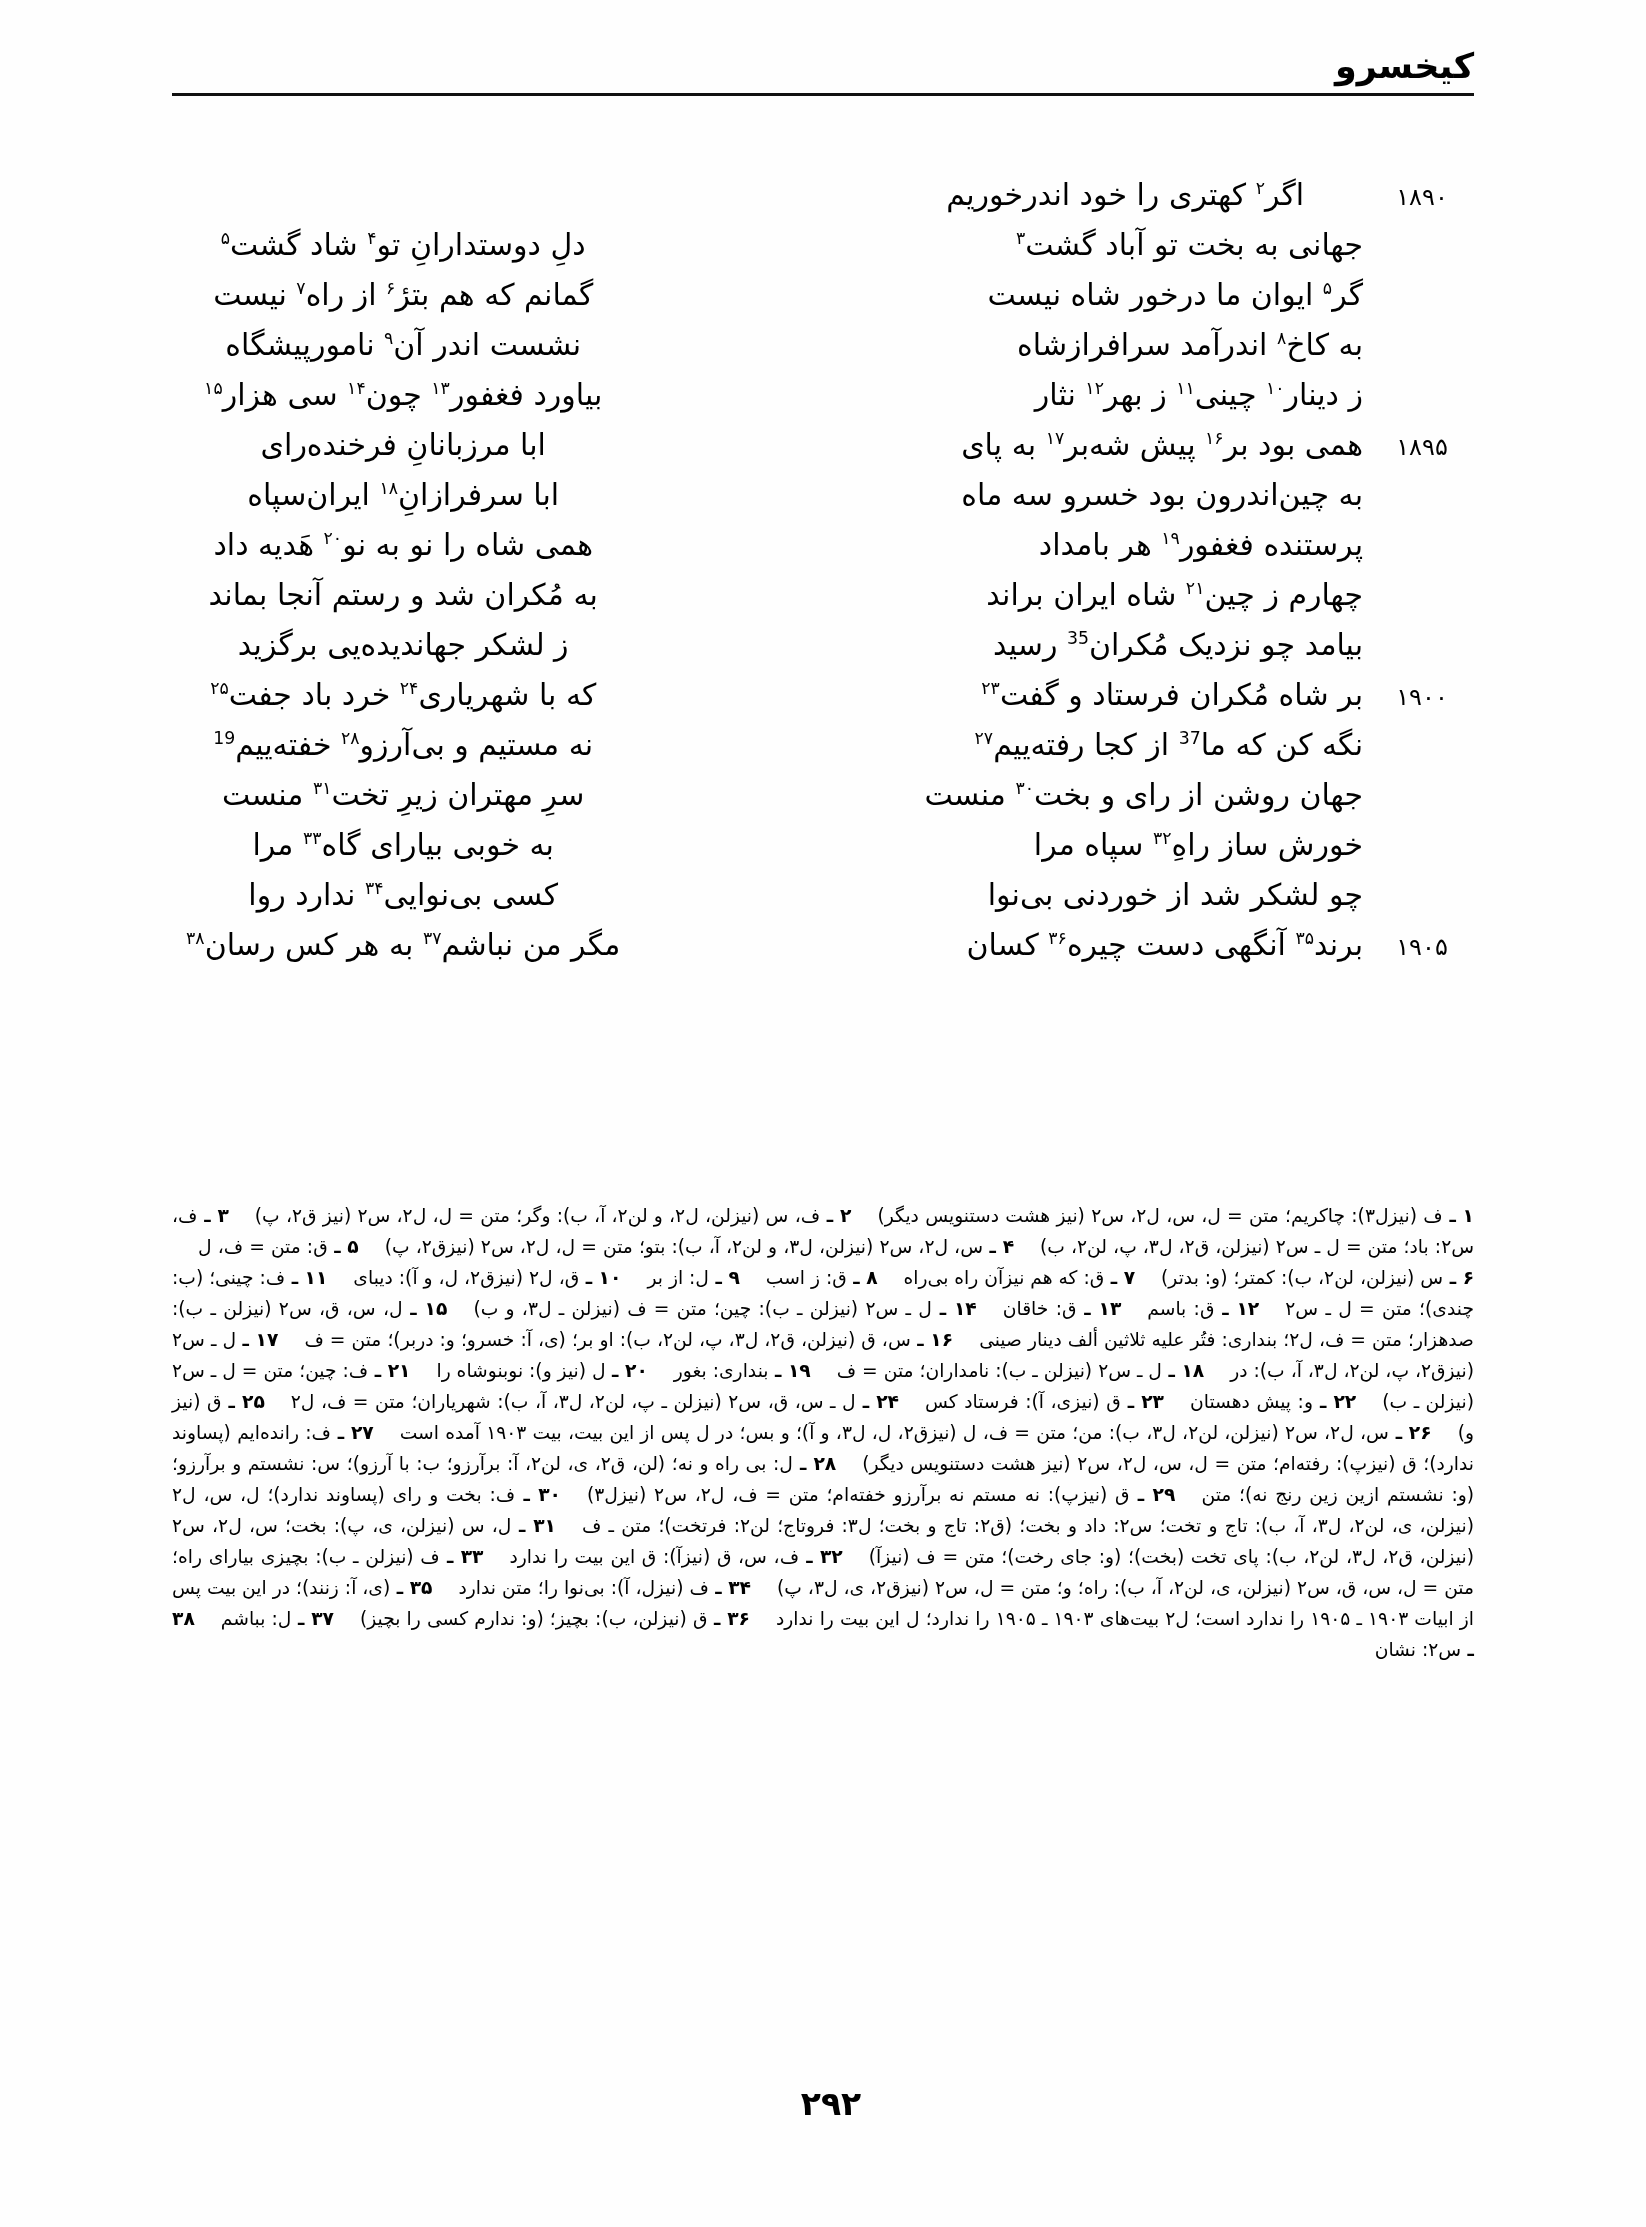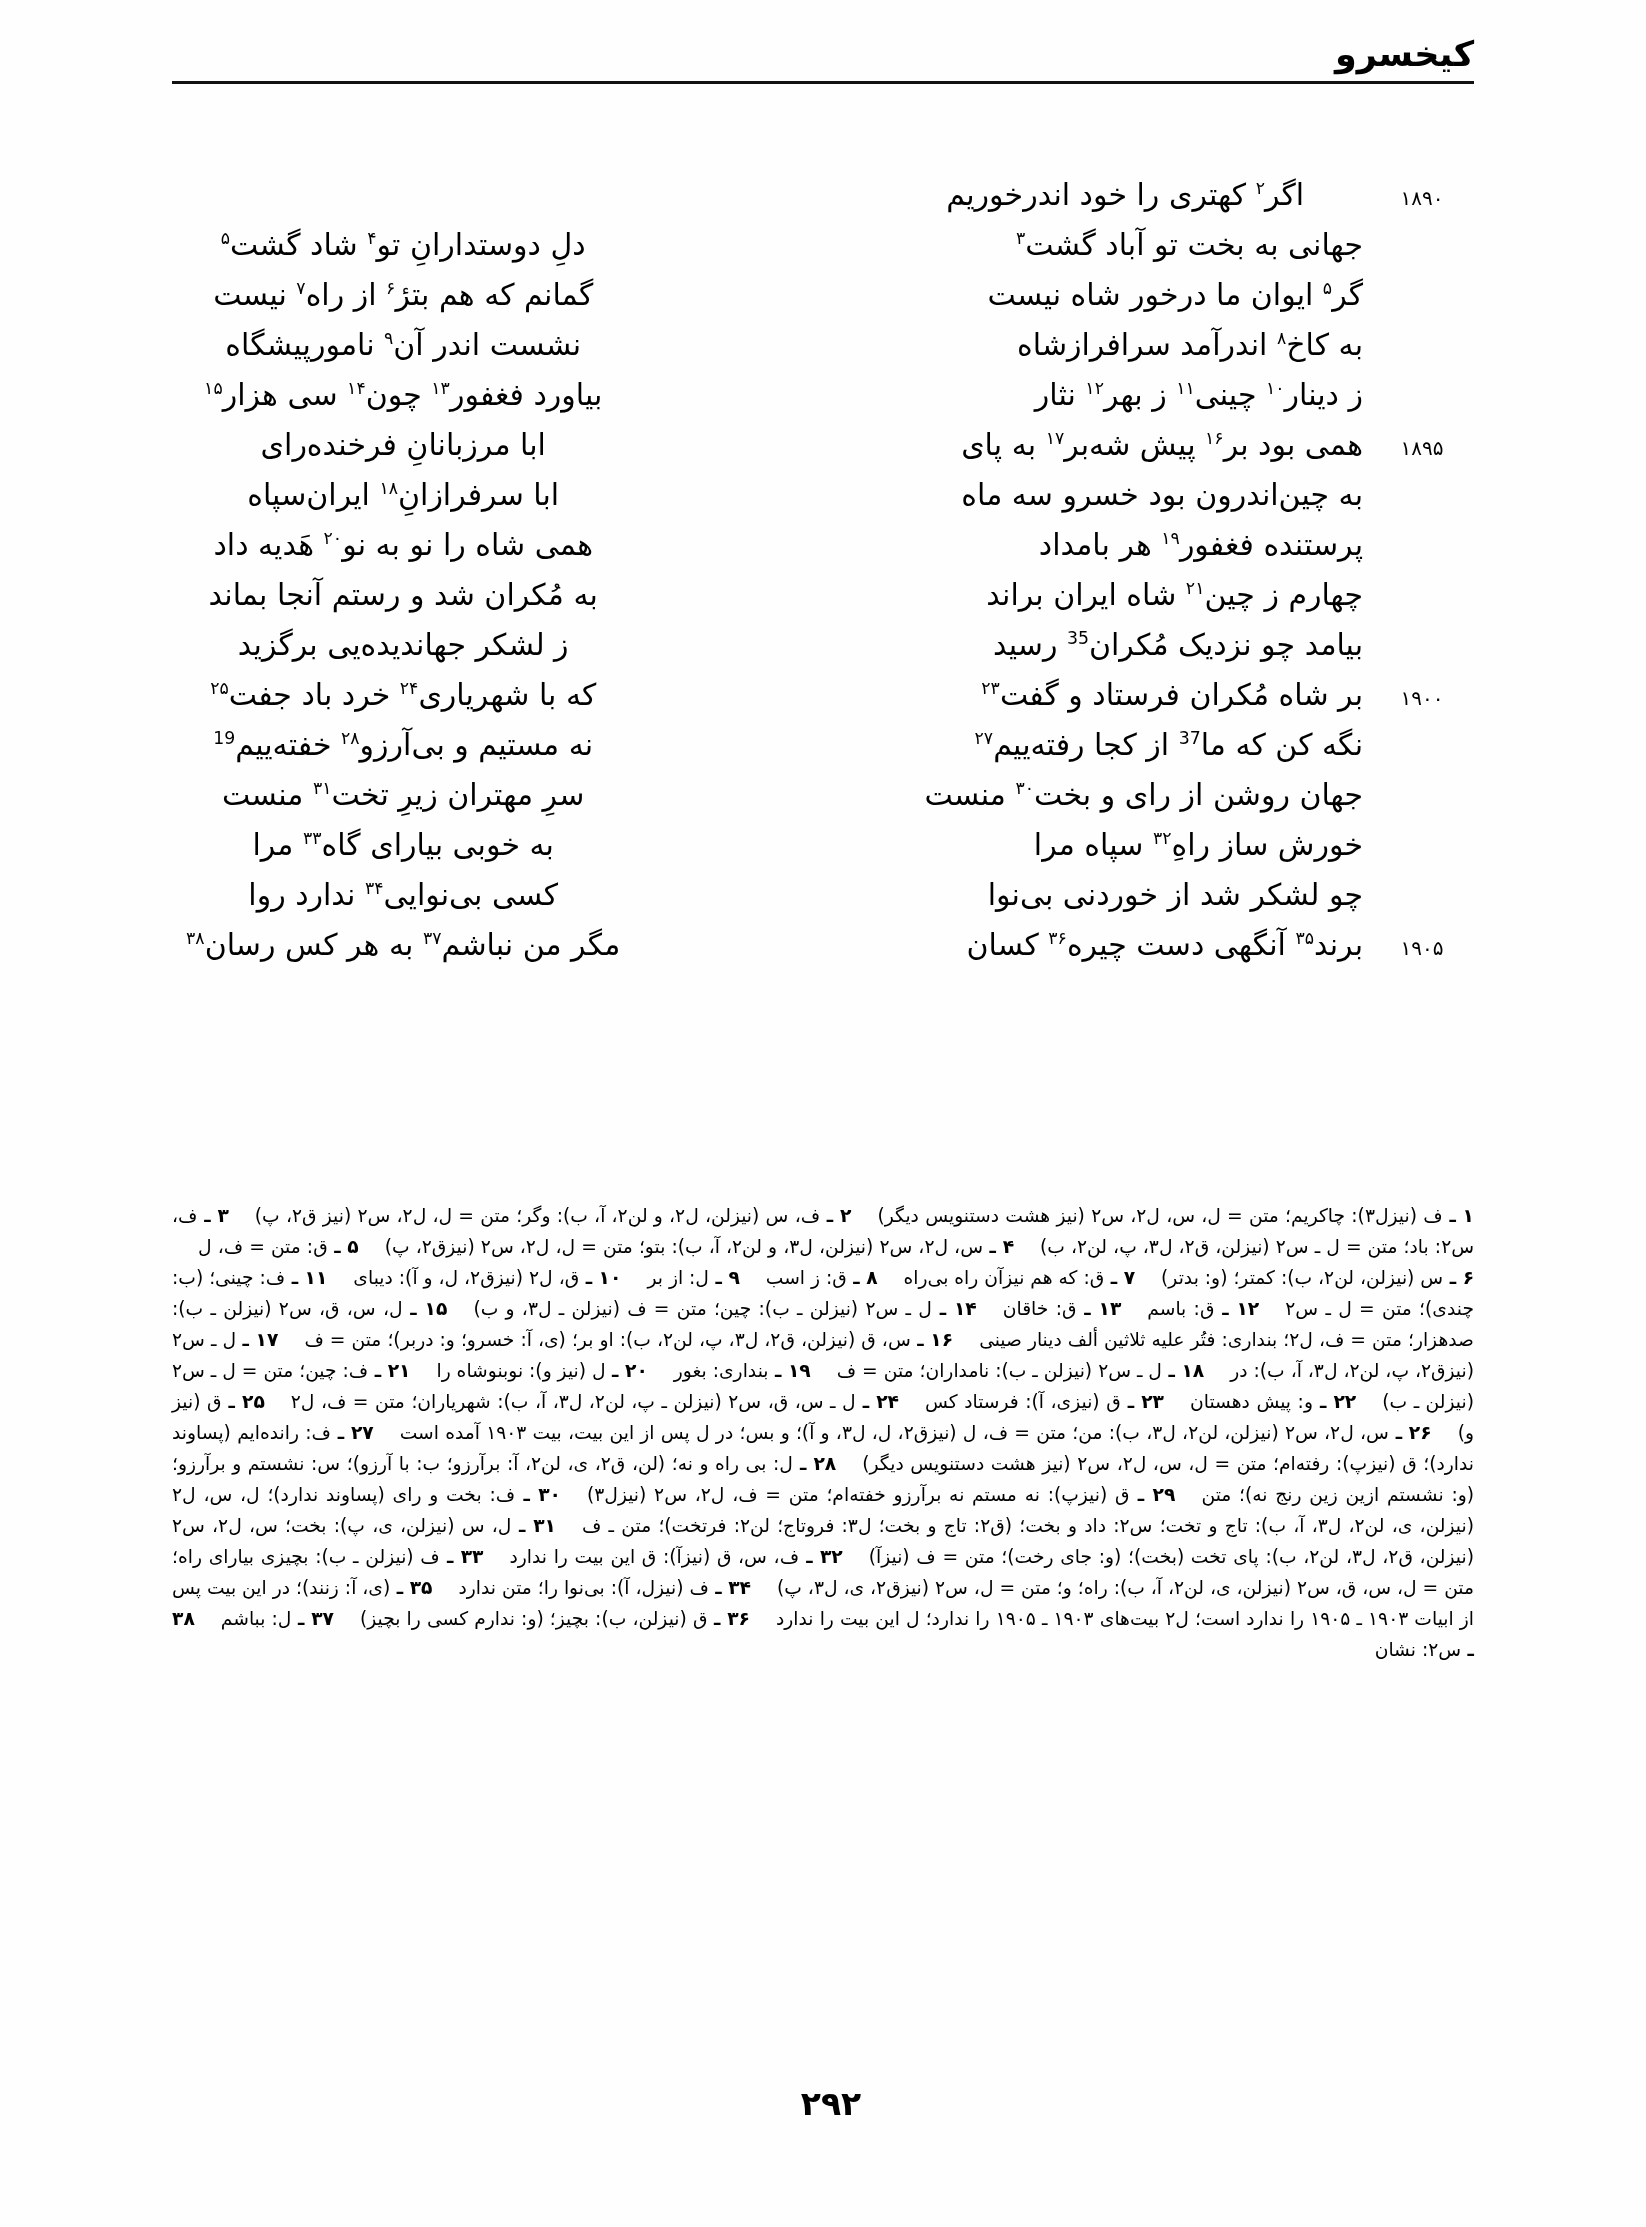--- a/index.html
+++ b/index.html
@@ -18,21 +18,21 @@
   }
   .page {
     position: absolute;
     inset: 0;
     background: #fefefe;
   }
 
   
   .header {
     position: absolute;
-    top: 18px;
+    top: 30px;
     right: 172px;
     left: 172px;
     height: 66px;
   }
   .header-title {
     position: absolute;
     right: 0;
     bottom: 12.5px;
     font-size: 35px;
     line-height: 1;
@@ -59,21 +59,21 @@
   .bayt {
     display: flex;
     flex-direction: row;
     align-items: baseline;
     height: 50px;
     width: 100%;
   }
   .linenum {
     width: 104px;
     flex: 0 0 104px;
-    font-size: 20px;
+    font-size: 24px;
     text-align: center;
     white-space: nowrap;
     direction: rtl;
   }
   .hemistich {
     flex: 0 0 auto;
     font-size: 30px;
     line-height: 1;
     white-space: nowrap;
     direction: rtl;

